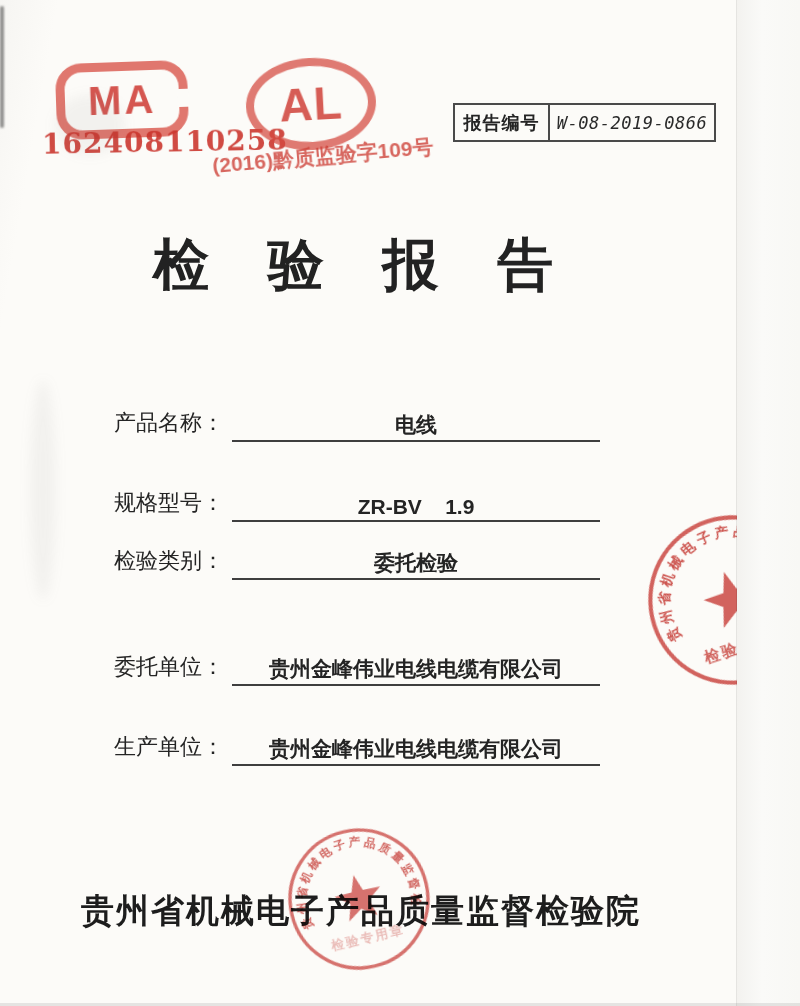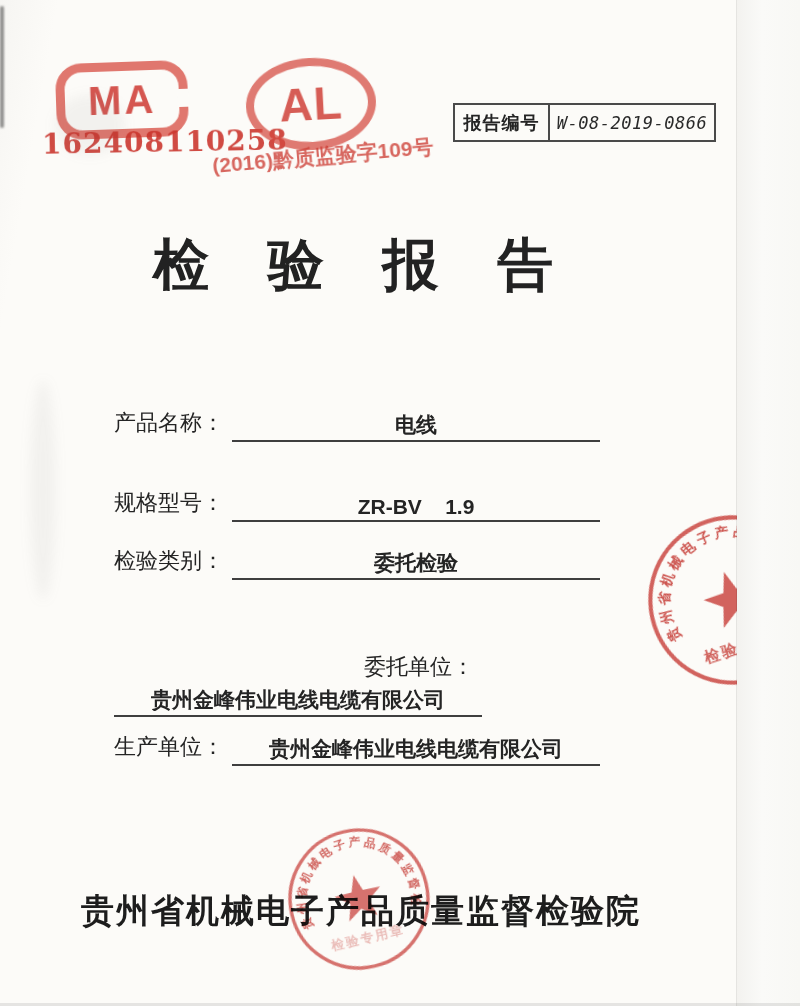--- a/index.html
+++ b/index.html
@@ -74,21 +74,21 @@
   }
 
   
   .row { position:absolute; left:114px; display:flex; align-items:flex-end; }
   .row .flabel { width:118px; font-size:22px; font-weight:400; padding-bottom:4px; white-space:nowrap; }
   .row .fline {
     width:368px; height:31px; border-bottom:2px solid #3f3f3f;
     text-align:left; font-size:21px; font-weight:700; white-space:pre; padding-bottom:1px;
     display:flex; align-items:flex-end; justify-content:center;
   }
-  .row1{top:408px;} .row2{top:488px;} .row3{top:546px;} .row4{top:652px;flex-direction:column;} .row5{top:732px;}
+  .row1{top:408px;} .row2{top:488px;} .row3{top:546px;} .row4{top:652px;} .row5{top:732px;}
 
   
   .footer-org {
     position:absolute; left:78px; top:889px; width:566px; text-align:center;
     font-size:33px; font-weight:900; letter-spacing:2px; color:#1d1d1d; z-index:1; white-space:nowrap;
   }
 
   
   .seal { position:absolute; mix-blend-mode:multiply; filter:blur(.35px); z-index:2; }
   .seal-right { left:643px; top:510px; transform:rotate(-18deg); opacity:.95; }

